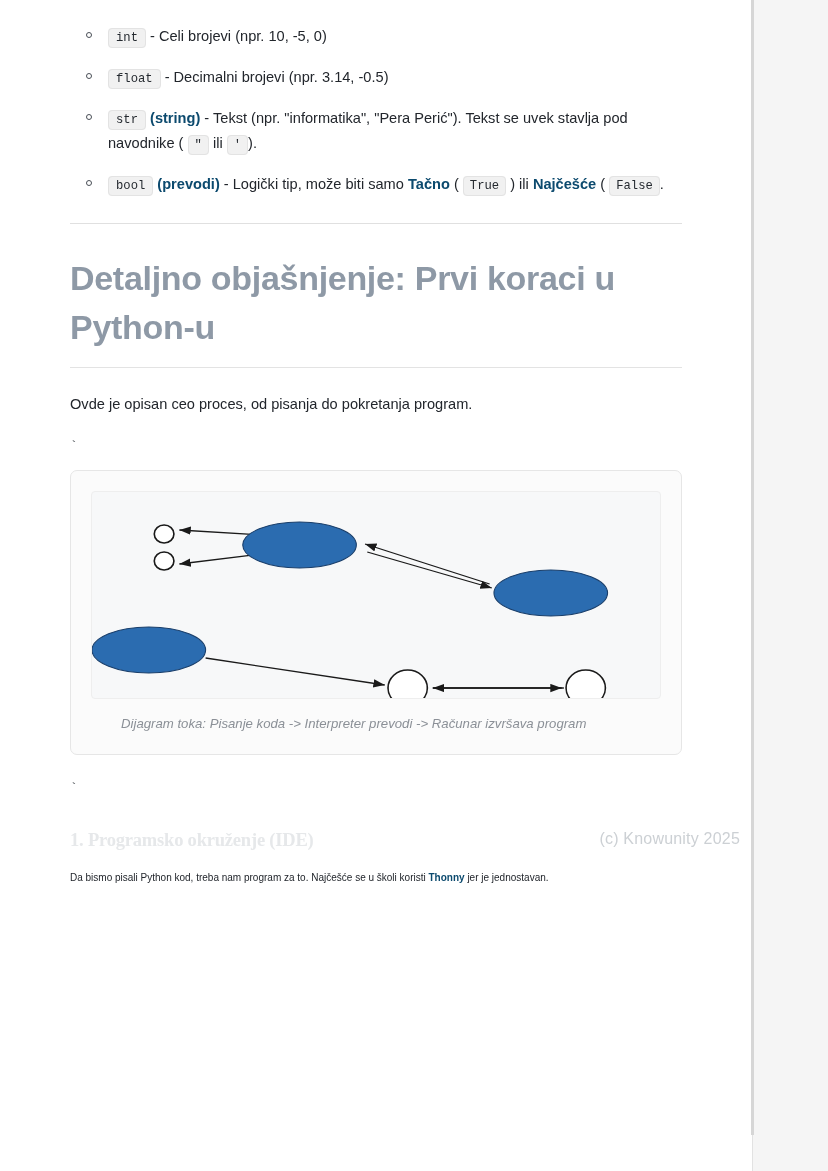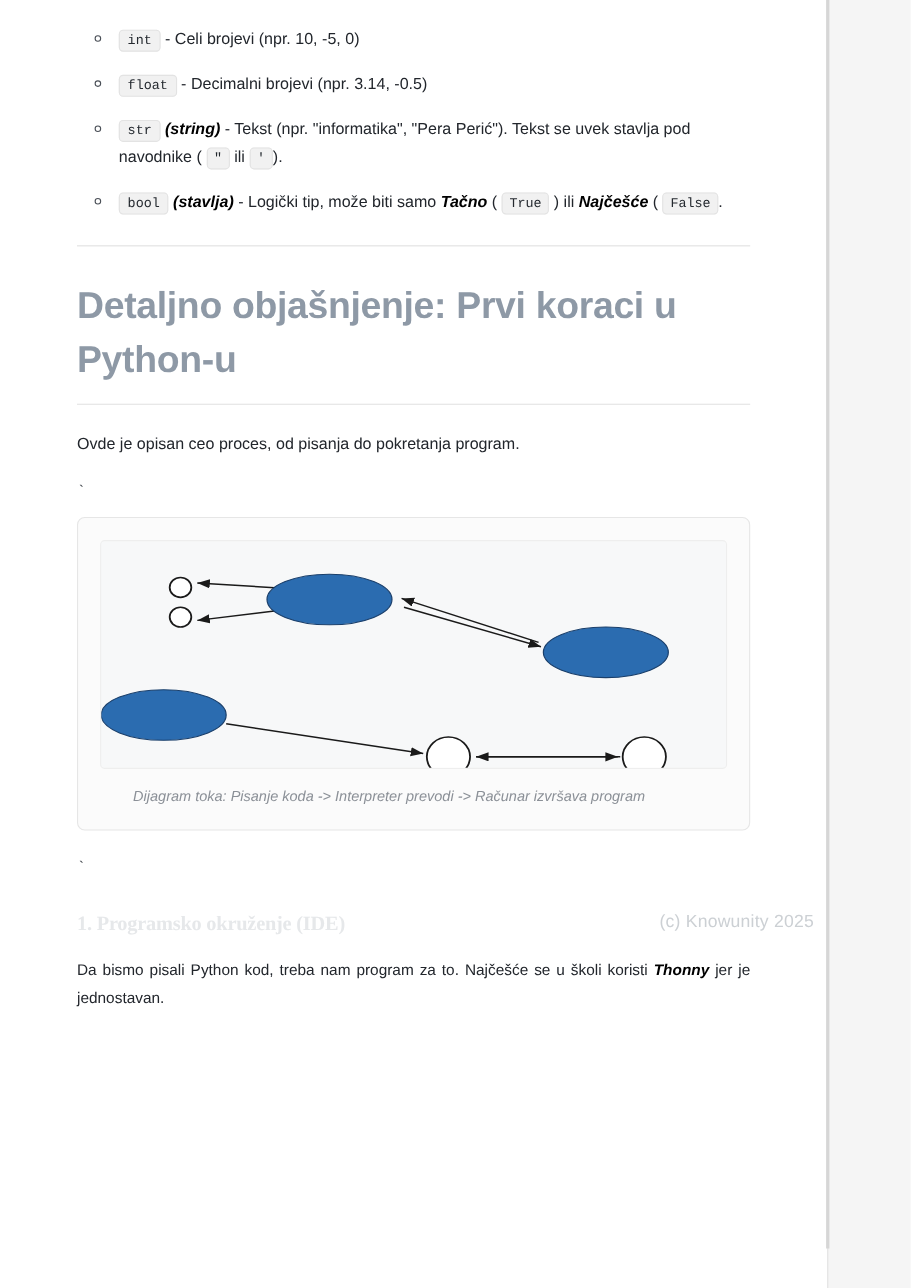--- a/index.html
+++ b/index.html
@@ -90,21 +90,21 @@
   }
   code.tiny {
     font-family: "Liberation Mono", monospace;
     font-size: 12.2px;
     background: #f1f1f1;
     border: 1px solid #e3e3e3;
     border-radius: 4px;
     padding: 2px 6px;
     color: #24292f;
   }
-  b { font-weight: bold; color: #000000; font-style: italic; }
+  b { font-weight: bold; color: #0c4a6e; }
 
   hr.rule {
     border: none;
     border-top: 1px solid #e0e0e0;
     margin: 26px 0 30px 0;
   }
   hr.thin {
     border: none;
     border-top: 1px solid #e3e3e3;
     margin: 16px 0 24px 0;
@@ -127,21 +127,21 @@
     font-family: Liberation Serif, serif;
   }
   p.body {
     font-size: 14.6px;
     line-height: 1.72;
     color: #22262c;
     margin: 0 0 8px 0;
   }
   p.justify {
     text-align: justify;
-    font-size: 14px;
+    font-size: 10px;
     line-height: 1.85;
     color: #22262c;
     margin: 0 0 16px 0;
   }
   .backtick {
     font-family: "Liberation Mono", monospace;
     font-size: 13px;
     color: #3a3f45;
     margin: 22px 0 14px 0;
   }
@@ -206,21 +206,21 @@
         <code class="inline">str</code>
         <b>(string)</b><span> - Tekst (npr. "informatika", "Pera Perić"). Tekst se uvek stavlja pod navodnike (</span>
         <code class="tiny">"</code>
         <span>ili</span>
         <code class="tiny">'</code><span>).</span>
       </li>
 
       <li>
         <span class="marker-circle"></span>
         <code class="inline">bool</code>
-        <b>(stavlja)</b><span> - Logički tip, može biti samo </span><b>Tačno</b>
+        <b>(prevodi)</b><span> - Logički tip, može biti samo </span><b>Tačno</b>
         <span>(</span>
         <code class="tiny">True</code>
         <span>) ili</span>
         <b>Najčešće</b>
         <span>(</span>
         <code class="tiny">False</code><span>.</span>
       </li>
 
     </ul>
 

